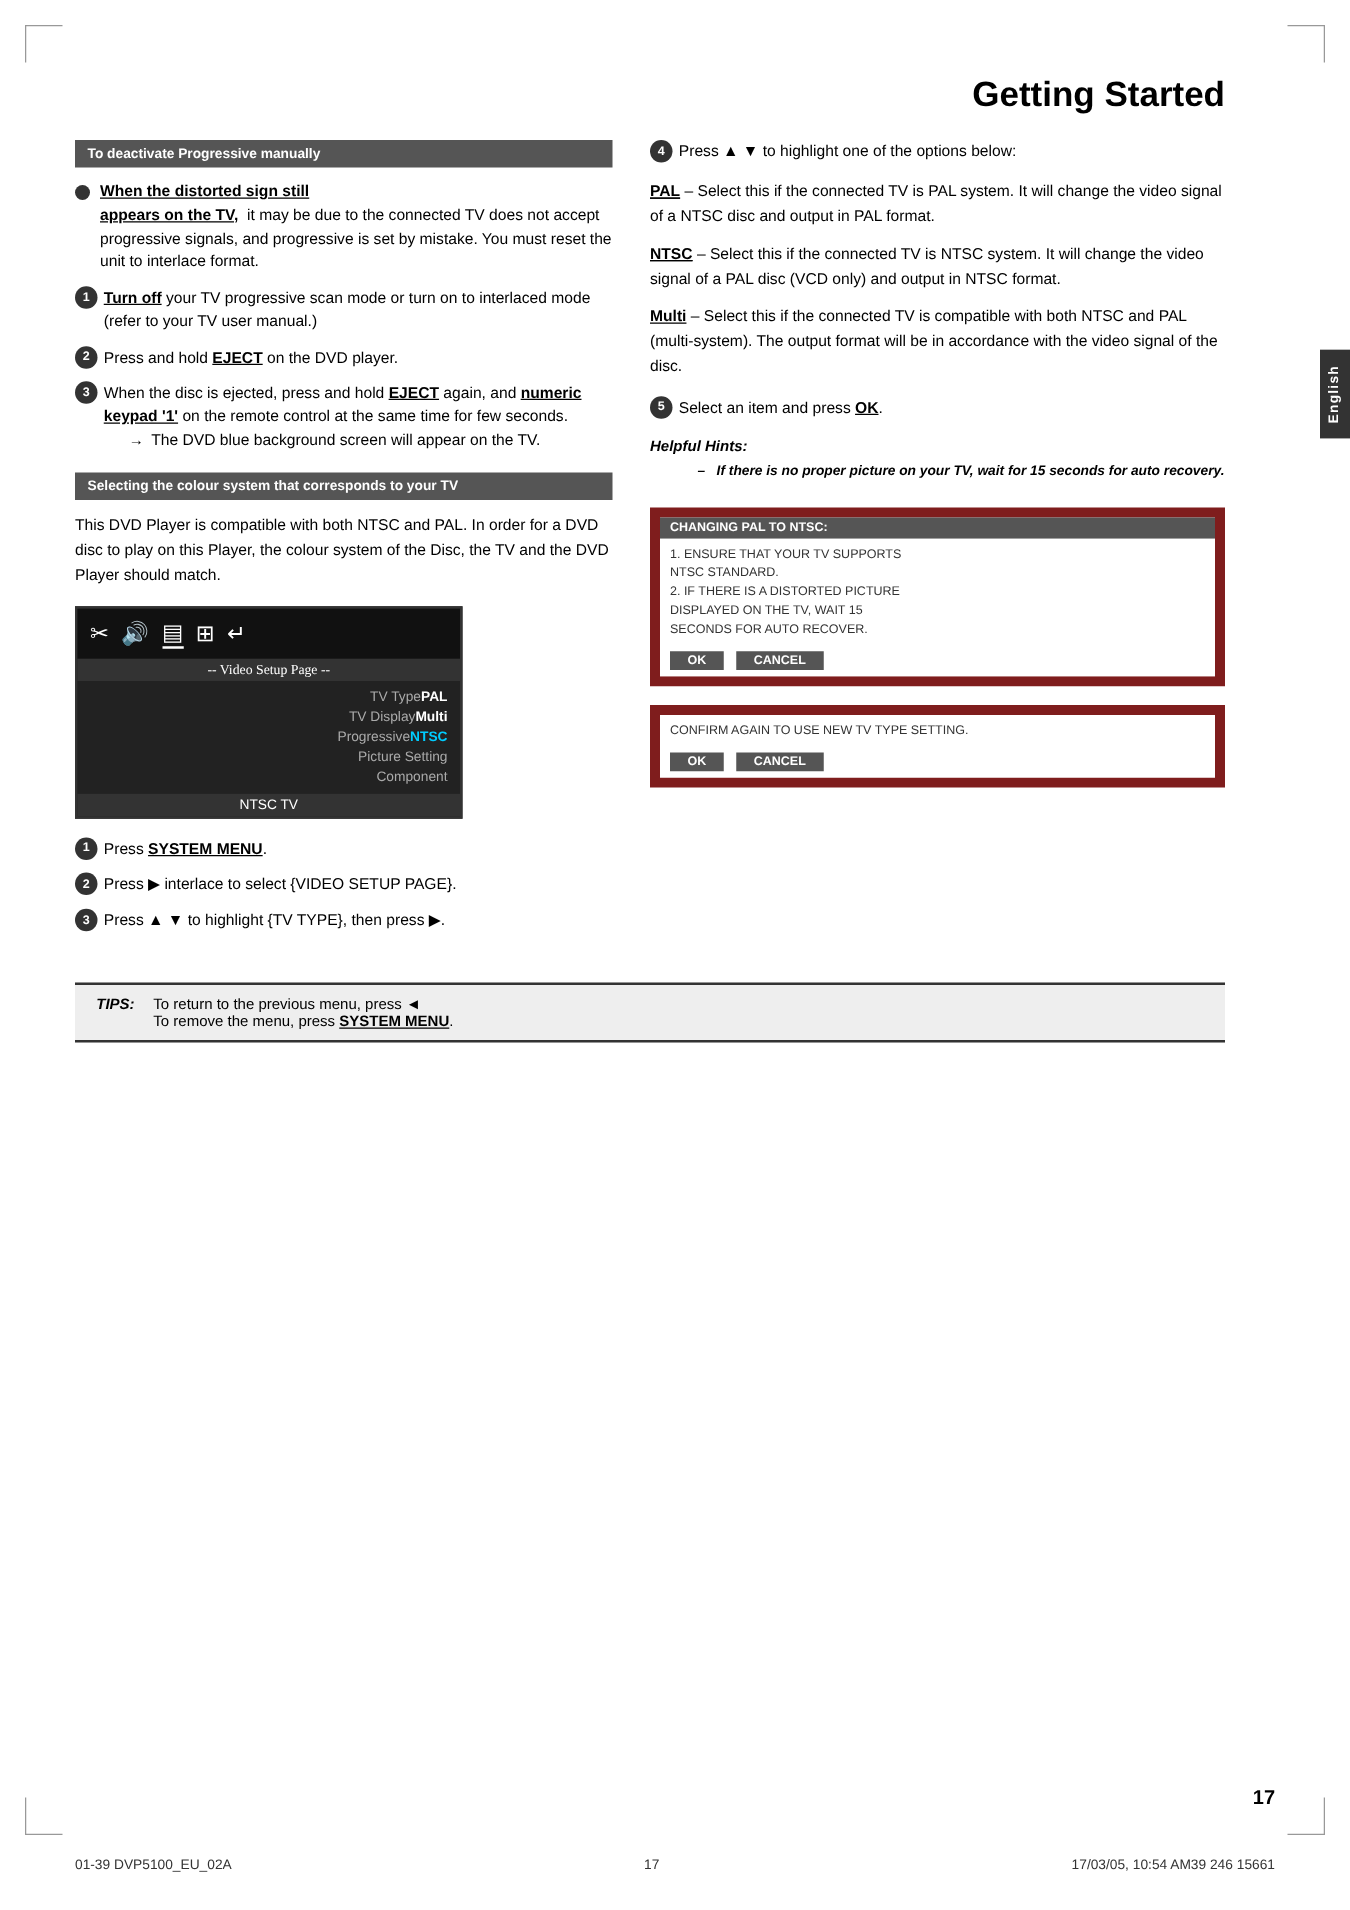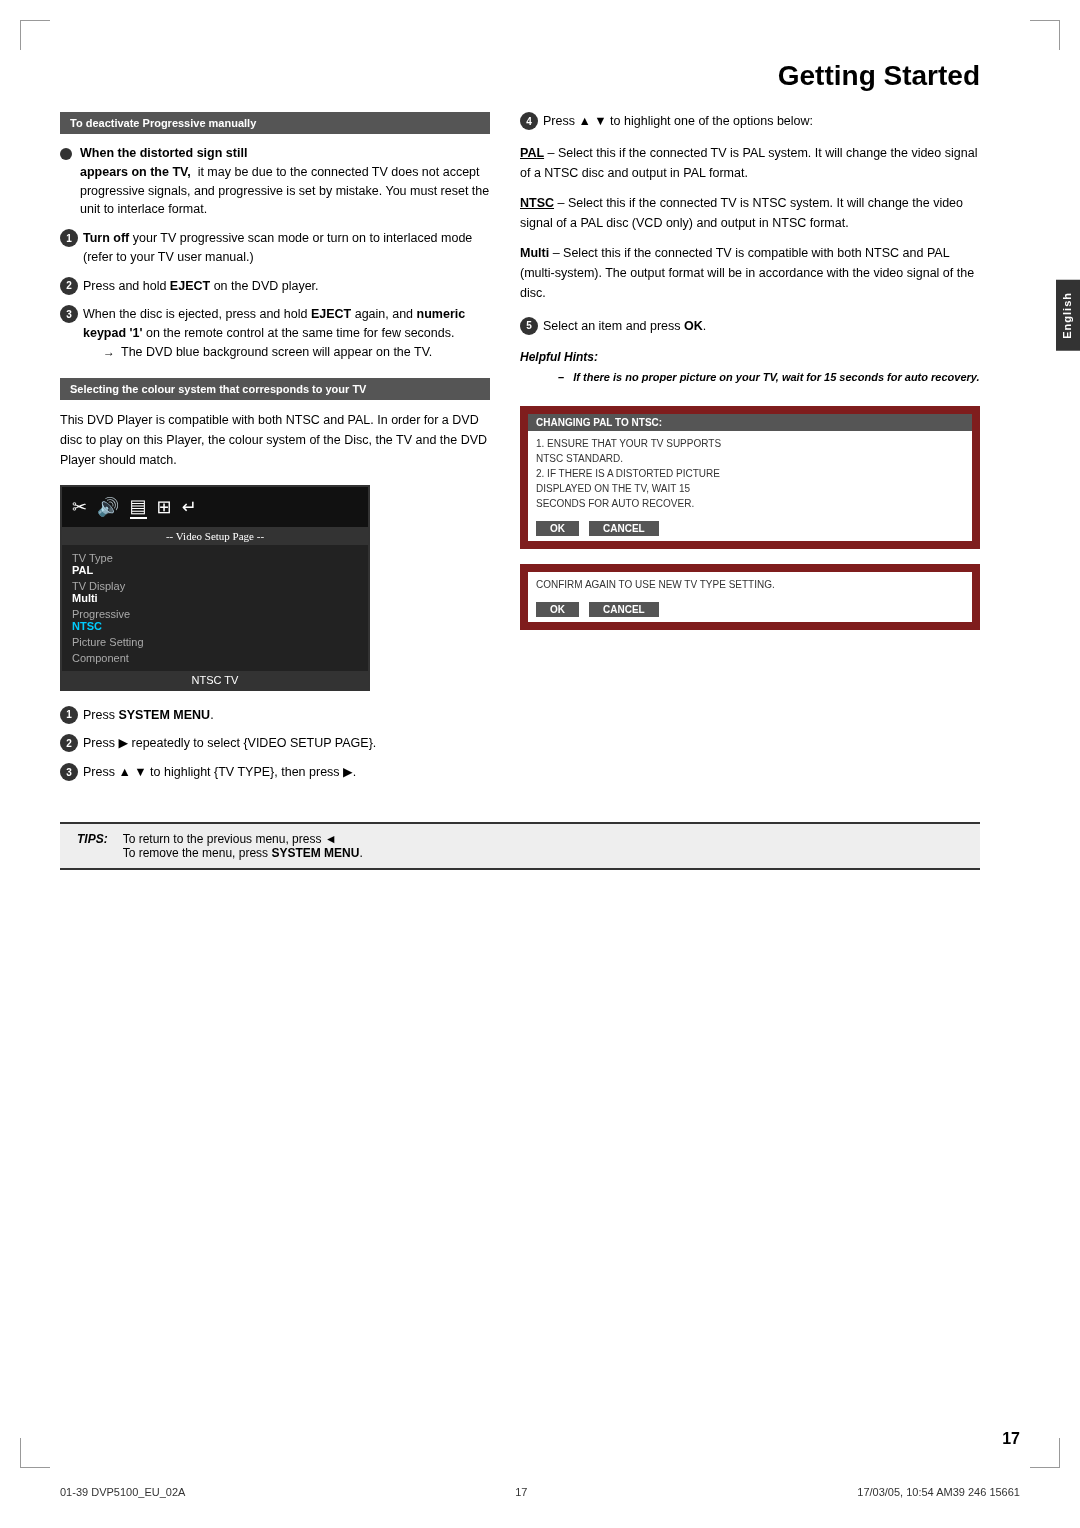--- a/index.html
+++ b/index.html
@@ -150,24 +150,23 @@
       font-family: Liberation Serif, serif;
     }
 
     .dvd-menu-body {
       background: #222;
       padding: 5px 10px;
     }
 
     .dvd-menu-row {
       display: flex;
-      justify-content: center;
+      justify-content: flex-end;
       padding: 2px 0;
       font-size: 11px;
-      flex-direction: column;
     }
 
     .dvd-menu-row .label { color: #aaa; }
     .dvd-menu-row .value { color: #fff; font-weight: bold; }
     .dvd-menu-row .value.highlight { color: #00ccff; }
 
     .dvd-menu-footer {
       background: #333;
       color: #fff;
       font-size: 11px;
@@ -259,21 +258,21 @@
     }
 
     .page-number {
       font-size: 16px;
       font-weight: bold;
       position: absolute;
       right: 60px;
       bottom: 80px;
     }
 
-    b { font-weight: bold; }
+    b { font-weight: bold; text-decoration: underline; }
     i { font-style: italic; }
 
     .step-num {
       display: inline-flex;
       width: 18px;
       height: 18px;
       border-radius: 50%;
       background: #333;
       color: #fff;
       font-size: 10px;
@@ -387,21 +386,21 @@
       <div class="inline-step">
         <span class="step-num">1</span>
         <div class="inline-step-content">
           Press <b>SYSTEM MENU</b>.
         </div>
       </div>
 
       <div class="inline-step">
         <span class="step-num">2</span>
         <div class="inline-step-content">
-          Press ▶ repeatedly to select {VIDEO SETUP PAGE}.
+          Press ▶ interlace to select {VIDEO SETUP PAGE}.
         </div>
       </div>
 
       <div class="inline-step">
         <span class="step-num">3</span>
         <div class="inline-step-content">
           Press ▲ ▼ to highlight {TV TYPE}, then press ▶.
         </div>
       </div>
 

